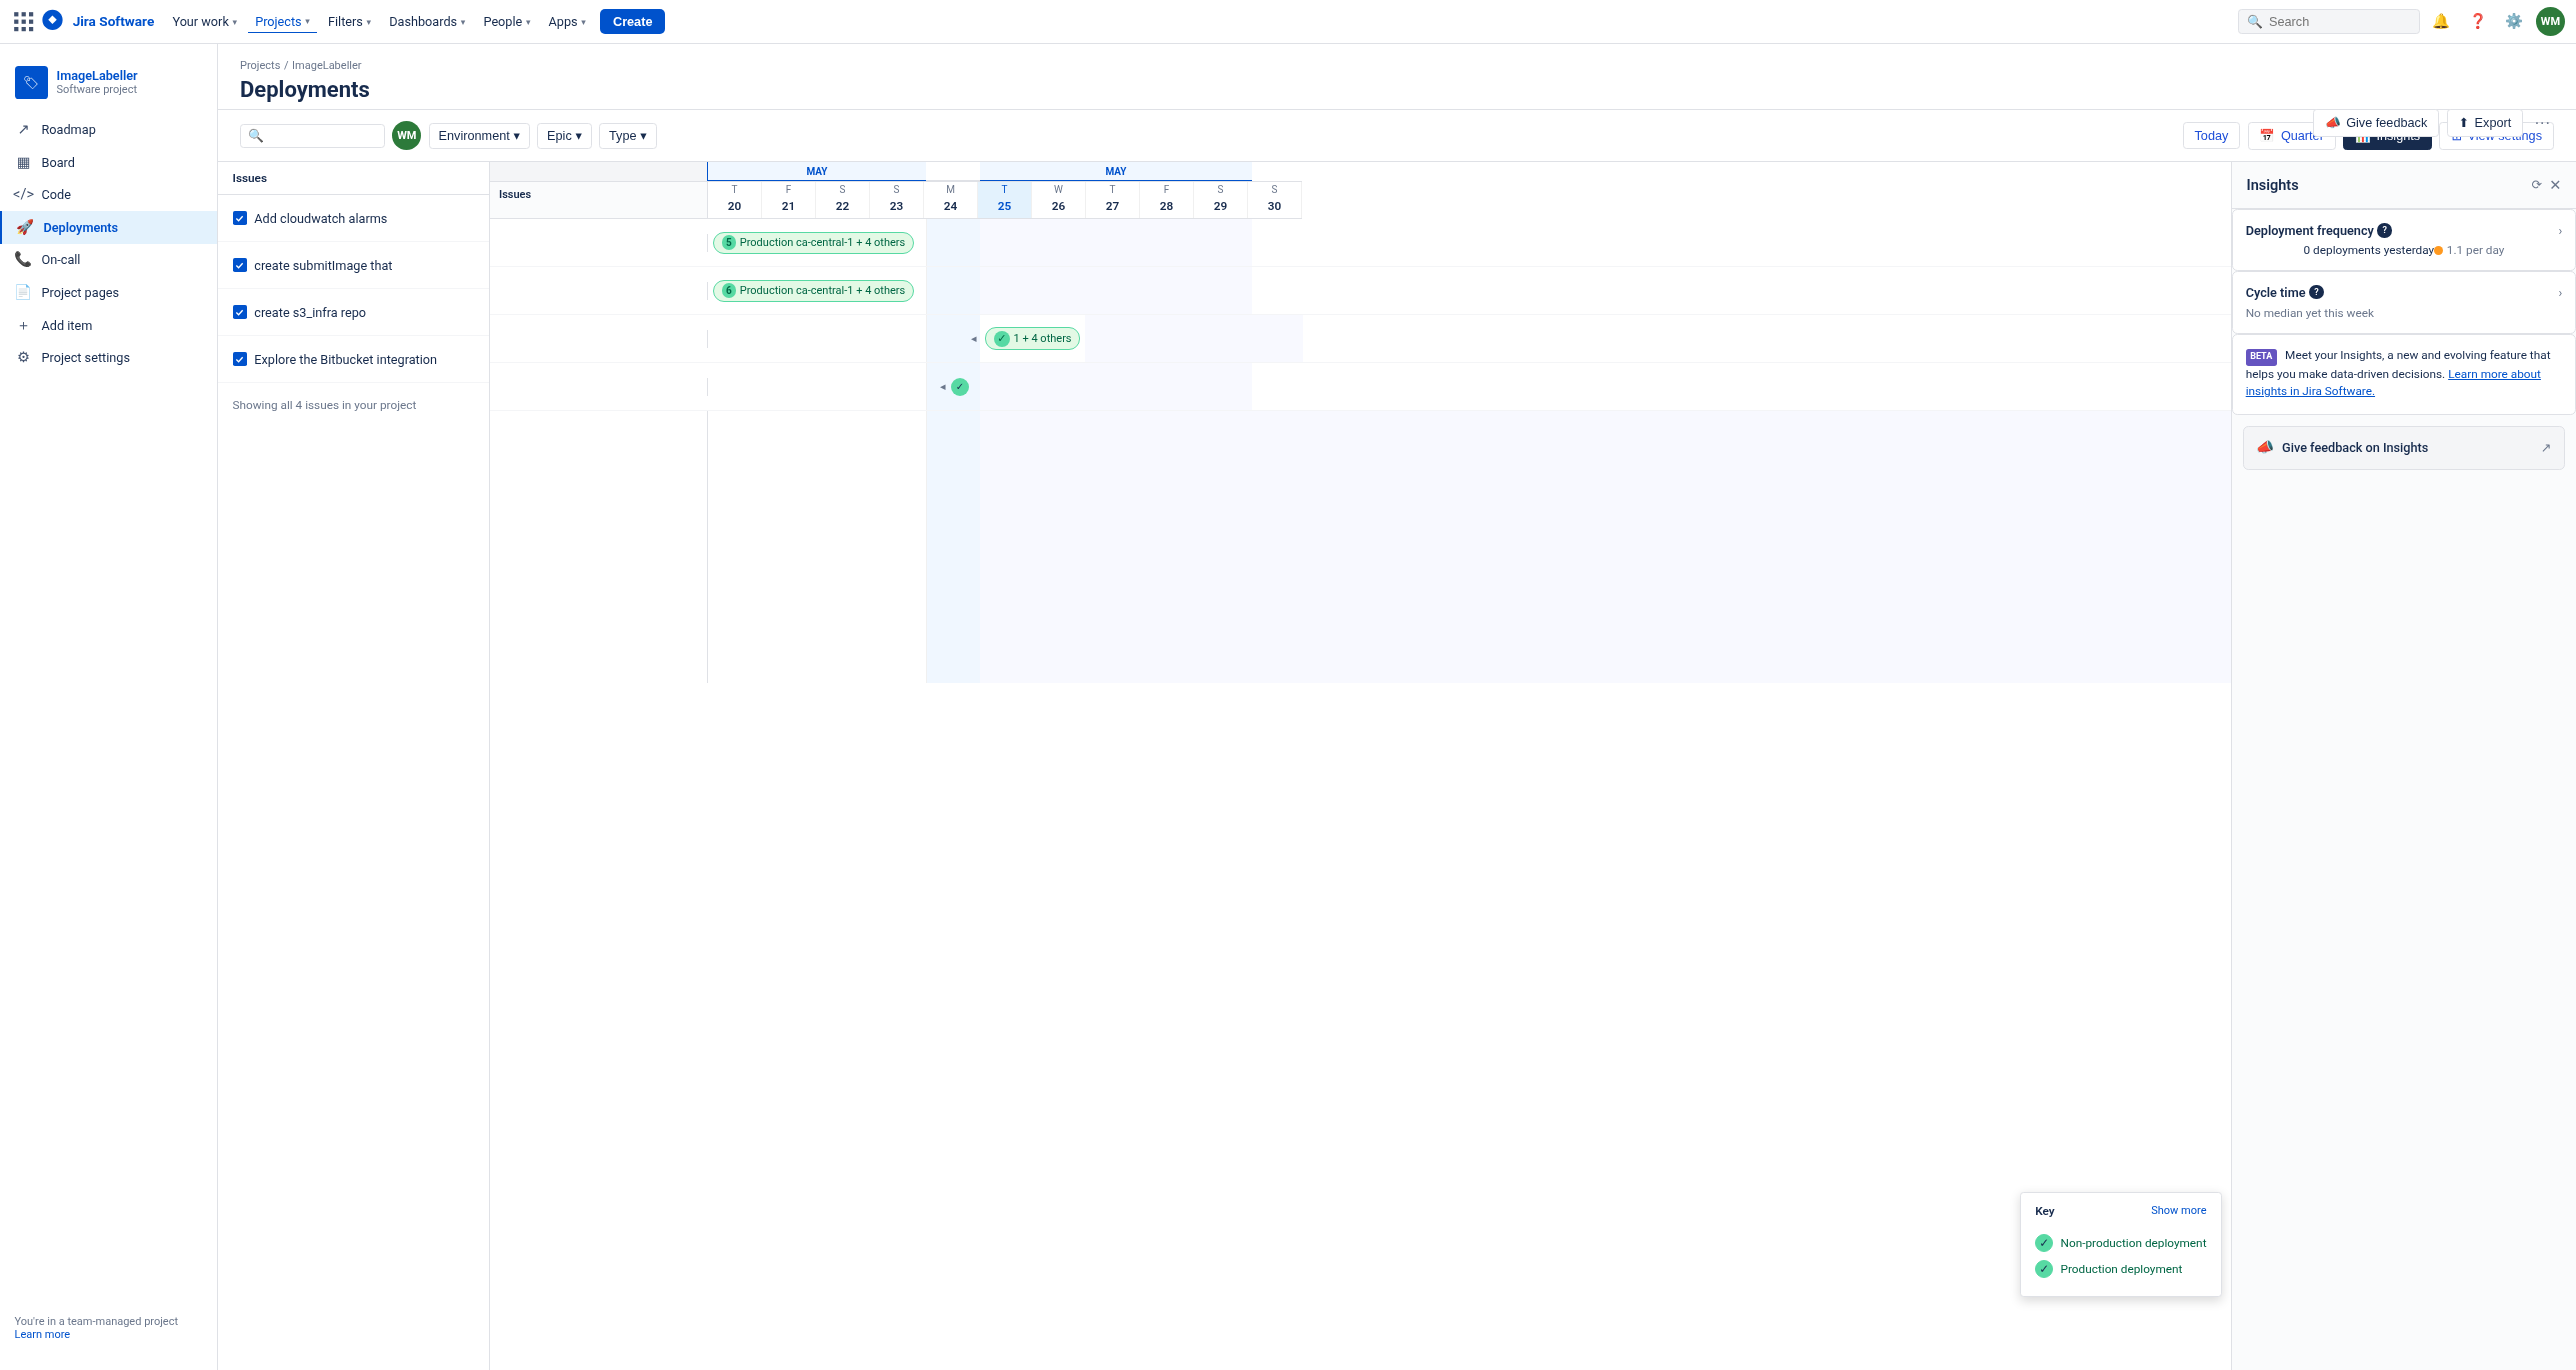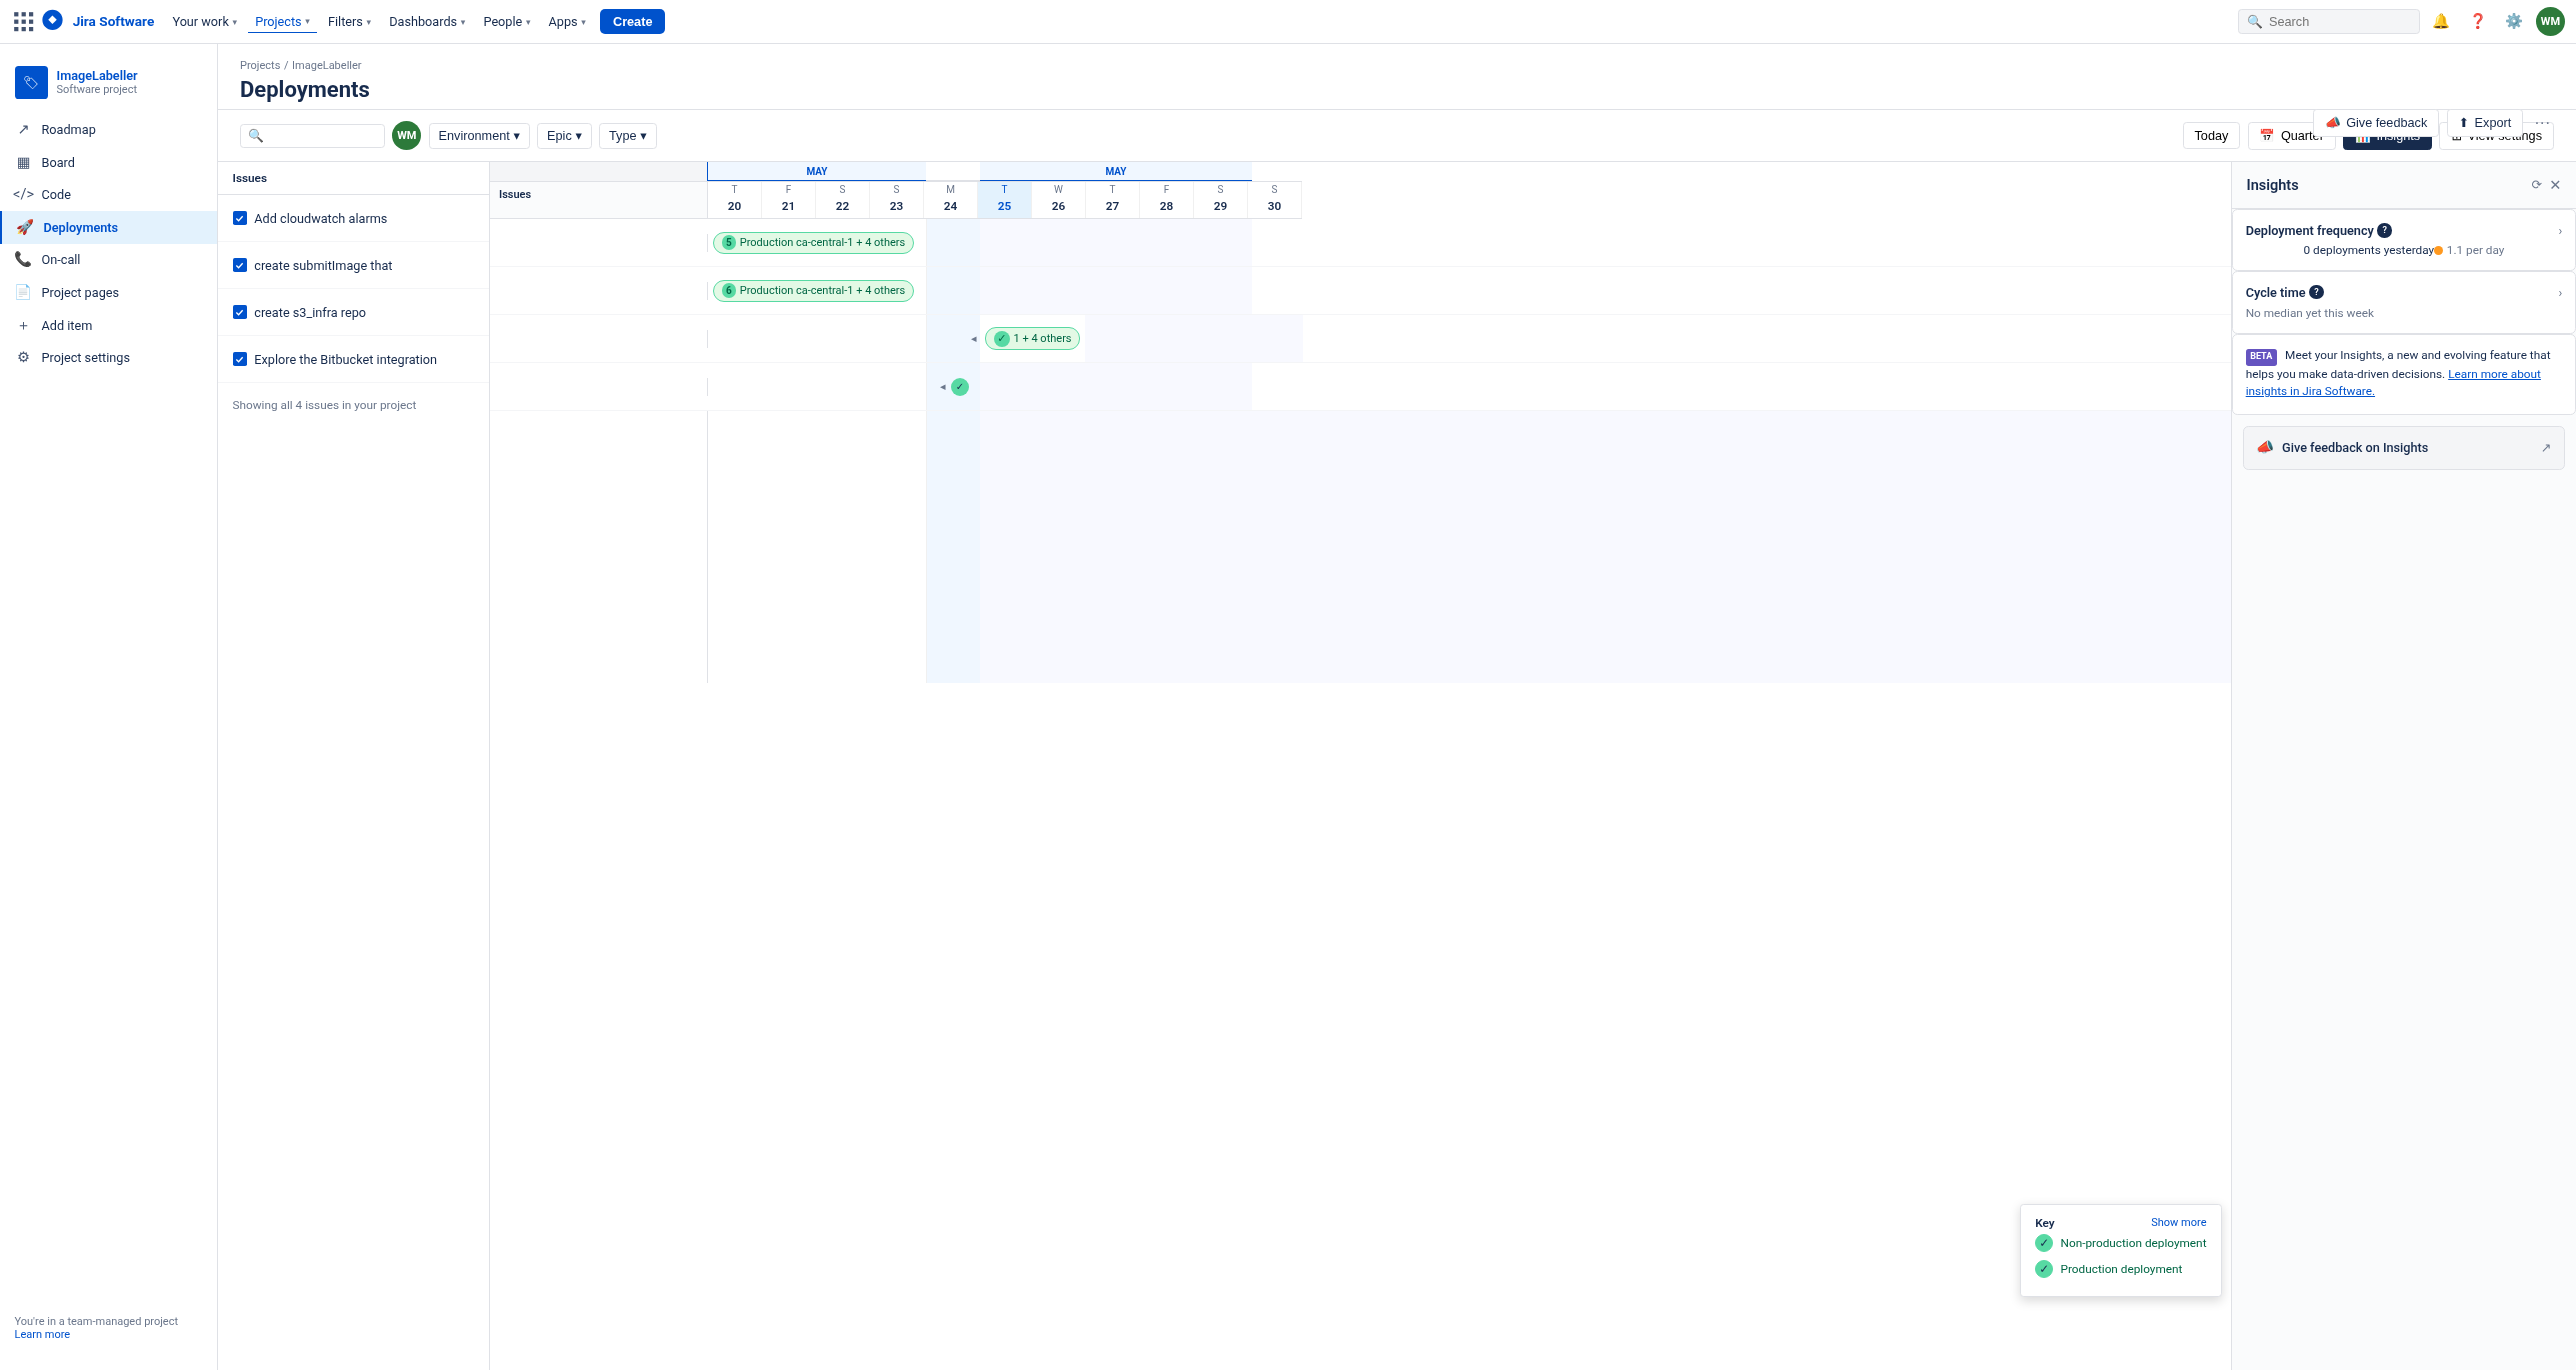--- a/index.html
+++ b/index.html
@@ -51,21 +51,21 @@
     .btn-secondary { display: flex; align-items: center; gap: 5.4px; padding: 5.4px 11px; border: 0.9px solid #dfe1e6; border-radius: 3.6px; background: #fff; font-size: 12.7px; color: #172b4d; cursor: pointer; }
     .btn-icon { background: none; border: none; cursor: pointer; color: #6b778c; font-size: 16.3px; padding: 3.6px; border-radius: 3.6px; }
 
     
     .toolbar { display: flex; align-items: center; gap: 7.3px; padding: 11px 22px; border-bottom: 0.9px solid #dfe1e6; flex-wrap: wrap; }
     .search-input-bar { display: flex; align-items: center; border: 0.9px solid #dfe1e6; border-radius: 3.6px; padding: 3.6px 7.3px; gap: 3.6px; background: #fff; width: 145px; }
     .search-input-bar input { border: none; outline: none; font-size: 12.7px; width: 100%; background: transparent; }
     .filter-btn { display: flex; align-items: center; gap: 3.6px; padding: 4.5px 9px; border: 0.9px solid #dfe1e6; border-radius: 3.6px; background: #fff; font-size: 12.7px; color: #172b4d; cursor: pointer; white-space: nowrap; }
     .wm-avatar { width: 29px; height: 29px; border-radius: 50%; background: #2d7a3a; color: #fff; display: flex; align-items: center; justify-content: center; font-size: 11px; font-weight: 700; cursor: pointer; flex-shrink: 0; }
     .toolbar-right { margin-left: auto; display: flex; align-items: center; gap: 7.3px; }
-    .view-btn { display: flex; align-items: center; gap: 5.4px; padding: 5.4px 11px; border: 0.9px solid #dfe1e6; border-radius: 3.6px; background: #fff; font-size: 12.7px; color: #000000; cursor: pointer; white-space: nowrap; }
+    .view-btn { display: flex; align-items: center; gap: 5.4px; padding: 5.4px 11px; border: 0.9px solid #dfe1e6; border-radius: 3.6px; background: #fff; font-size: 12.7px; color: #1d4ed8; cursor: pointer; white-space: nowrap; }
     .view-btn.active { background: #172b4d; color: #fff; border-color: #172b4d; }
 
     
     .deployments-area { display: flex; flex: 1; overflow: auto; position: relative; }
     .issues-panel { width: 272px; flex-shrink: 0; border-right: 0.9px solid #dfe1e6; overflow-y: auto; }
     .calendar-panel { flex: 1; overflow-x: auto; overflow-y: auto; }
     .panel-header { padding: 9px 14.5px; font-size: 11.8px; font-weight: 600; color: #172b4d; border-bottom: 0.9px solid #dfe1e6; background: #fff; position: sticky; top: 0; z-index: 10; }
     .day-col { width: 54px; flex-shrink: 0; text-align: center; border-right: 0.9px solid #f0f0f0; }
     .day-col.today-col { background: #e3f2fd; }
     .day-name { font-size: 10px; color: #6b778c; padding: 1.8px 0; }
@@ -77,21 +77,21 @@
     .issue-check { width: 14.5px; height: 14.5px; background: #0052cc; border-radius: 1.8px; display: flex; align-items: center; justify-content: center; flex-shrink: 0; }
     .issue-check svg { width: 9px; height: 9px; fill: #fff; }
     .issue-name { font-size: 12.7px; color: #172b4d; }
     .issues-footer { padding: 14.5px; font-size: 11.8px; color: #6b778c; }
     .deploy-chip { display: flex; align-items: center; gap: 3.6px; background: #e3f9e5; border: 0.9px solid #57d9a3; border-radius: 11px; padding: 2.7px 7.3px; font-size: 11px; color: #006644; white-space: nowrap; cursor: pointer; margin: 1.8px 3.6px; }
     .deploy-chip .chip-num { background: #57d9a3; border-radius: 50%; width: 14.5px; height: 14.5px; display: flex; align-items: center; justify-content: center; font-size: 10px; font-weight: 700; color: #006644; flex-shrink: 0; }
     .nav-arrow { font-size: 11px; color: #6b778c; cursor: pointer; padding: 1.8px; }
 
     
     .legend-popup { position: absolute; bottom: 73px; right: 9px; background: #fff; border: 0.9px solid #dfe1e6; border-radius: 3.6px; padding: 11px 14.5px; box-shadow: 0 3.6px 11px rgba(0,0,0,0.15); min-width: 200px; }
-    .legend-header { display: flex; justify-content: space-between; font-size: 11.8px; font-weight: 600; color: #172b4d; margin-bottom: 4px; text-align: center; }
+    .legend-header { display: flex; justify-content: space-between; font-size: 11.8px; font-weight: 600; color: #172b4d; margin-bottom: 16px; text-align: center; }
     .legend-show-more { color: #0052cc; font-size: 11px; cursor: pointer; font-weight: 400; }
     .legend-item { display: flex; align-items: center; gap: 7.3px; margin-bottom: 7.3px; font-size: 11.8px; color: #172b4d; }
     .legend-icon { width: 18px; height: 18px; border-radius: 50%; background: #57d9a3; border: 1.8px solid #57d9a3; display: flex; align-items: center; justify-content: center; }
 
     
     .insights-panel { width: 345px; flex-shrink: 0; border-left: 0.9px solid #dfe1e6; overflow-y: auto; background: #fafbfc; }
     .insights-header { display: flex; align-items: center; justify-content: space-between; padding: 14.5px; border-bottom: 0.9px solid #dfe1e6; }
     .insights-title { font-size: 14.5px; font-weight: 600; color: #172b4d; }
     .insights-actions { display: flex; gap: 7.3px; }
     .insight-card { margin: 0; background: #fff; border: 0.9px solid #dfe1e6; border-radius: 5.4px; padding: 12.7px; }

